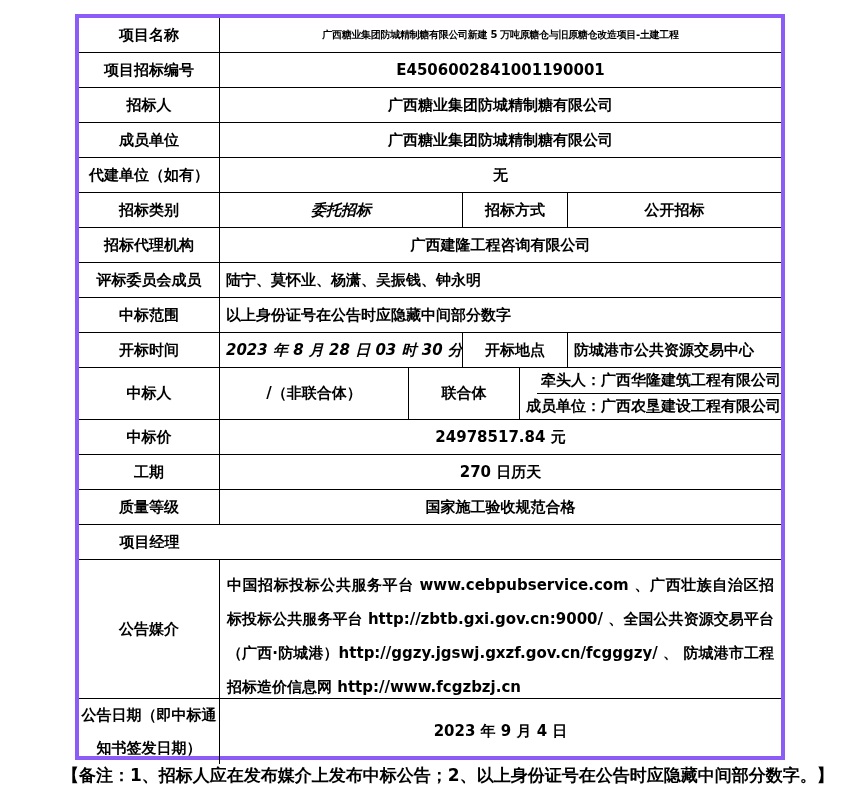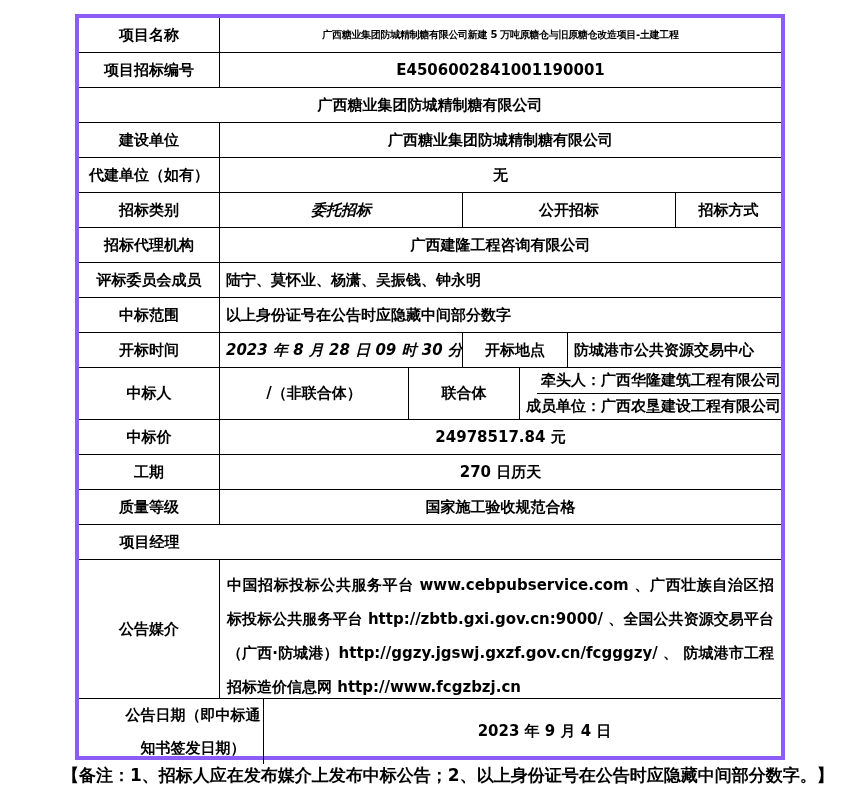--- a/index.html
+++ b/index.html
@@ -26,21 +26,21 @@
     display: flex;
     flex-direction: row;
     border-bottom: 1px solid #000;
     flex: none;
     width: 100%;
   }
   .row:last-child { border-bottom: none; }
   .h35 { height: 35px; }
   .h52 { height: 52px; }
   .h139 { height: 139px; }
-  .h65 { height: 65px; flex: 1; margin-left: 44px; }
+  .h65 { height: 65px; flex: 1; }
   .cell {
     border-right: 1px solid #000;
     display: flex;
     align-items: center;
     justify-content: center;
     font-size: 15px;
     line-height: 1.25;
     overflow: hidden;
     white-space: nowrap;
   }
@@ -105,58 +105,59 @@
     <div class="cell label">项目名称</div>
     <div class="cell flex1 center tight">广西糖业集团防城精制糖有限公司新建 5 万吨原糖仓与旧原糖仓改造项目-土建工程</div>
   </div>
 
   <div class="row h35">
     <div class="cell label">项目招标编号</div>
     <div class="cell flex1 center">E4506002841001190001</div>
   </div>
 
   <div class="row h35">
+    <div class="cell label">招标人</div>
     <div class="cell flex1 center">广西糖业集团防城精制糖有限公司</div>
   </div>
 
   <div class="row h35">
-    <div class="cell label">建设单位</div>
+    <div class="cell label">成员单位</div>
     <div class="cell flex1 center">广西糖业集团防城精制糖有限公司</div>
   </div>
 
   <div class="row h35">
     <div class="cell label">代建单位（如有）</div>
     <div class="cell flex1 center">无</div>
   </div>
 
   <div class="row h35">
     <div class="cell label">招标类别</div>
     <div class="cell w243 center">委托招标</div>
+    <div class="cell w105 center">招标方式</div>
     <div class="cell flex1 center">公开招标</div>
-    <div class="cell w105 center">招标方式</div>
   </div>
 
   <div class="row h35">
     <div class="cell label">招标代理机构</div>
     <div class="cell flex1 center">广西建隆工程咨询有限公司</div>
   </div>
 
   <div class="row h35">
     <div class="cell label">评标委员会成员</div>
     <div class="cell flex1 left">陆宁、莫怀业、杨潇、吴振钱、钟永明</div>
   </div>
 
   <div class="row h35">
     <div class="cell label">中标范围</div>
     <div class="cell flex1 left">以上身份证号在公告时应隐藏中间部分数字</div>
   </div>
 
   <div class="row h35">
     <div class="cell label">开标时间</div>
-    <div class="cell w243 left">2023 年 8 月 28 日 09 时 30 分</div>
+    <div class="cell w243 left">2023 年 8 月 28 日 03 时 30 分</div>
     <div class="cell w105 center">开标地点</div>
     <div class="cell flex1 left">防城港市公共资源交易中心</div>
   </div>
 
   <div class="row h52">
     <div class="cell label">中标人</div>
     <div class="cell w189 center">/（非联合体）</div>
     <div class="cell w111 center">联合体</div>
     <div class="cell stack">
       <div class="substack top">牵头人：广西华隆建筑工程有限公司</div>

